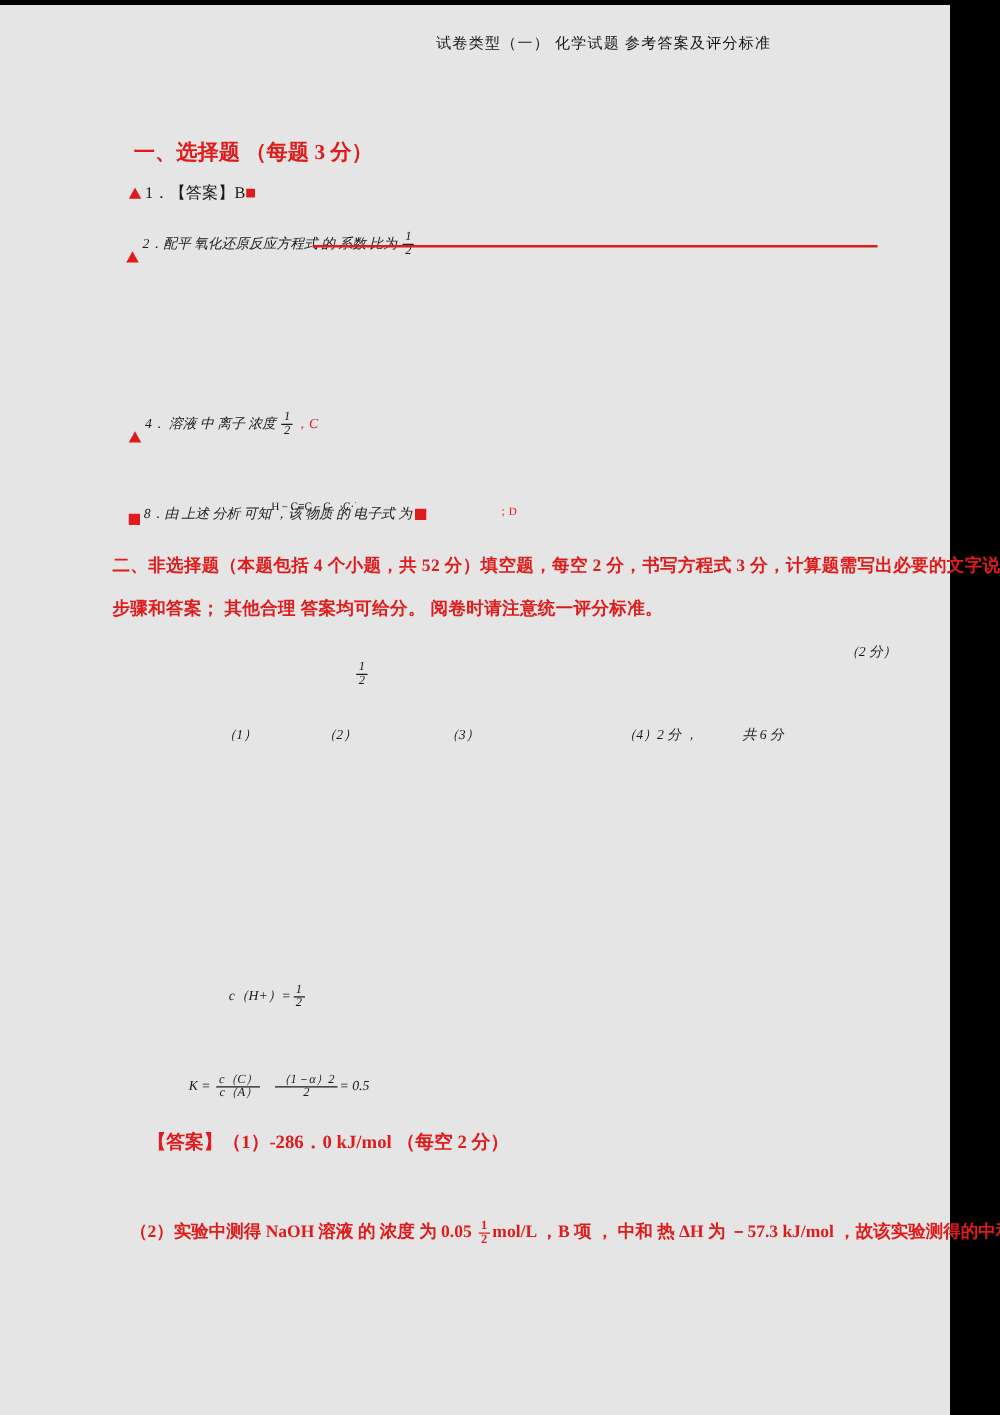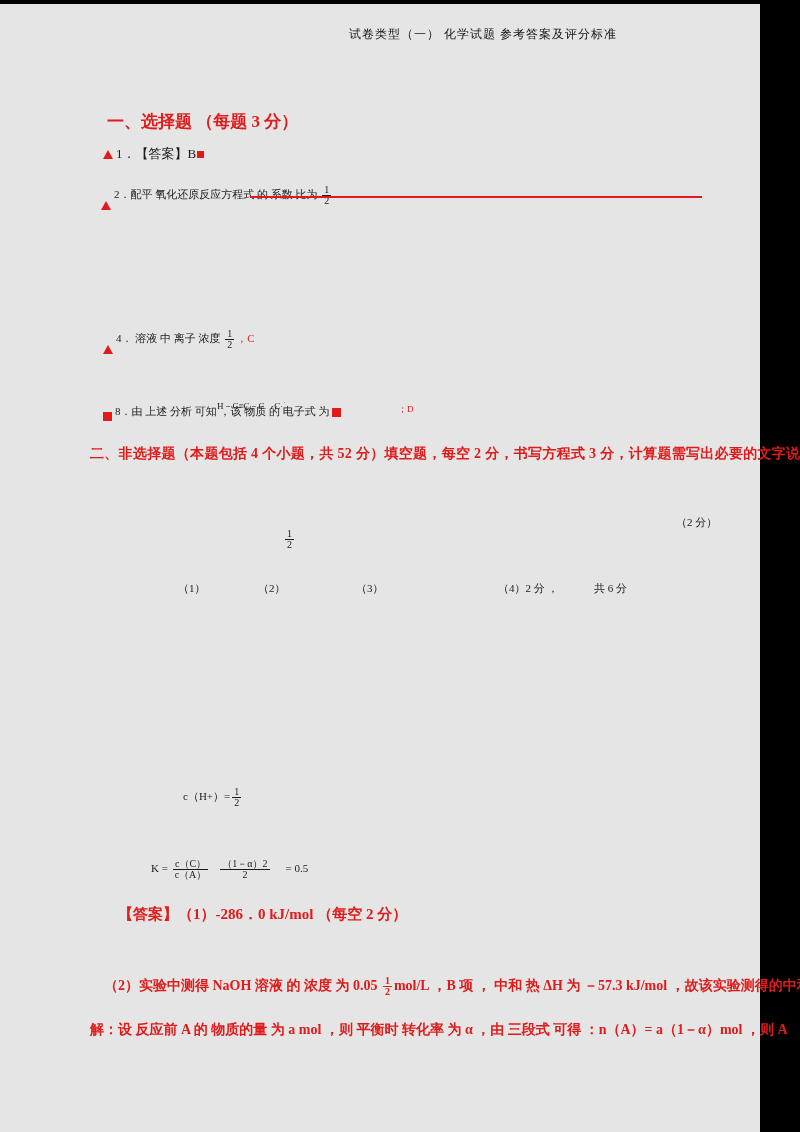--- a/index.html
+++ b/index.html
@@ -86,21 +86,21 @@
   .blk {
     display: inline-block;
     width: 9px; height: 9px;
     background: currentColor;
     vertical-align: middle;
     margin-right: 3px;
   }
   .sup { font-size: 0.65em; vertical-align: super; }
   .big { font-size: 17px; font-weight: bold; }
   .mid { font-size: 13px; }
-  .sm  { font-size: 11px; }
+  .sm  { font-size: 11px; font-style: italic; }
   .xs  { font-size: 9px; }
 </style>
 </head>
 <body>
 
 <div class="page">
 
   <div class="hdr">试卷类型（一） 化学试题 参考答案及评分标准</div>
 
   <div class="t red big" style="left:90px; top:88px;">
@@ -123,41 +123,41 @@
 
   <div class="t dark sm" style="left:92px; top:388px;">
     <span class="red blk" style="position:relative; top:4px;"></span><span>8．由 上述 分析 可知 ，该 物质 的 电子式 为 </span><span class="red blk"></span>
   </div>
   <div class="t dark xs" style="left:208px; top:386px;">
     <span>H－C≡C－C   ·C·</span><span class="sup">·</span>
   </div>
   <div class="t red xs" style="left:398px; top:400px;">；D</div>
 
   <div class="t red bold" style="left:90px; top:442px; font-size:14px; letter-spacing:0.3px;">二、非选择题（本题包括 4 个小题，共 52 分）填空题，每空 2 分，书写方程式 3 分，计算题需写出必要的文字说明、计算</div>
+  <div class="t red bold" style="left:90px; top:476px; font-size:14px; letter-spacing:0.3px;">步骤和答案； 其他合理 答案均可给分。 阅卷时请注意统一评分标准。</div>
 
   <div class="t dark sm" style="left:272px; top:512px;">
     <span class="frac"><span class="num">1</span><span class="den">2</span></span>
   </div>
   <div class="t dark sm" style="left:676px; top:512px;">（2 分）</div>
 
   <div class="t dark sm" style="left:178px; top:578px;">（1）</div>
   <div class="t dark sm" style="left:258px; top:578px;">（2）</div>
   <div class="t dark sm" style="left:356px; top:578px;">（3）</div>
   <div class="t dark sm" style="left:498px; top:578px;">（4）2 分 ，</div>
   <div class="t dark sm" style="left:594px; top:578px;">共 6 分</div>
 
   <div class="t dark sm" style="left:172px; top:770px;">
     <span>c（H+）=</span><span class="frac"><span class="num">1</span><span class="den">2</span></span>
   </div>
 
   <div class="t dark sm" style="left:140px; top:842px;">
-    <span>K = </span><span class="frac"><span class="num">c（C）</span><span class="den">c（A）</span></span><span class="frac" style="margin-left:10px;"><span class="num">（1－α）2</span><span class="den">2</span></span><span style="margin-left:14px;">= 0.5</span>
+    <span>K = </span><span class="frac"><span class="num">c（C）</span><span class="den">c（A）</span></span><span class="frac" style="margin-left:10px;"><span class="num">（1－α）2</span><span class="den">2</span></span><span style="">= 0.5</span>
   </div>
 
   <div class="t red bold" style="left:118px; top:902px; font-size:15px;">【答案】（1）-286．0 kJ/mol （每空 2 分）</div>
 
   <div class="t red bold" style="left:90px; top:956px; font-size:14px;">
     <span>（2）实验中测得 NaOH 溶液 的 浓度 为 0.05 </span><span class="frac"><span class="num">1</span><span class="den">2</span></span><span>mol/L</span><span> ，B 项 ， 中和 热 ΔH 为 －57.3 kJ/mol ，故该实验测得的中和热偏低。</span>
   </div>
 
-  <div class="t red bold" style="left:90px; top:1018px; font-size:14px;">解：设 反应前 A 的 物质的量 为 a mol ，则 平衡时 转化率 为 α ，由 三段式 可得 ：n（A）= a（1－α）mol ，则 A</div>
 
 </div>
 
 </body></html>

